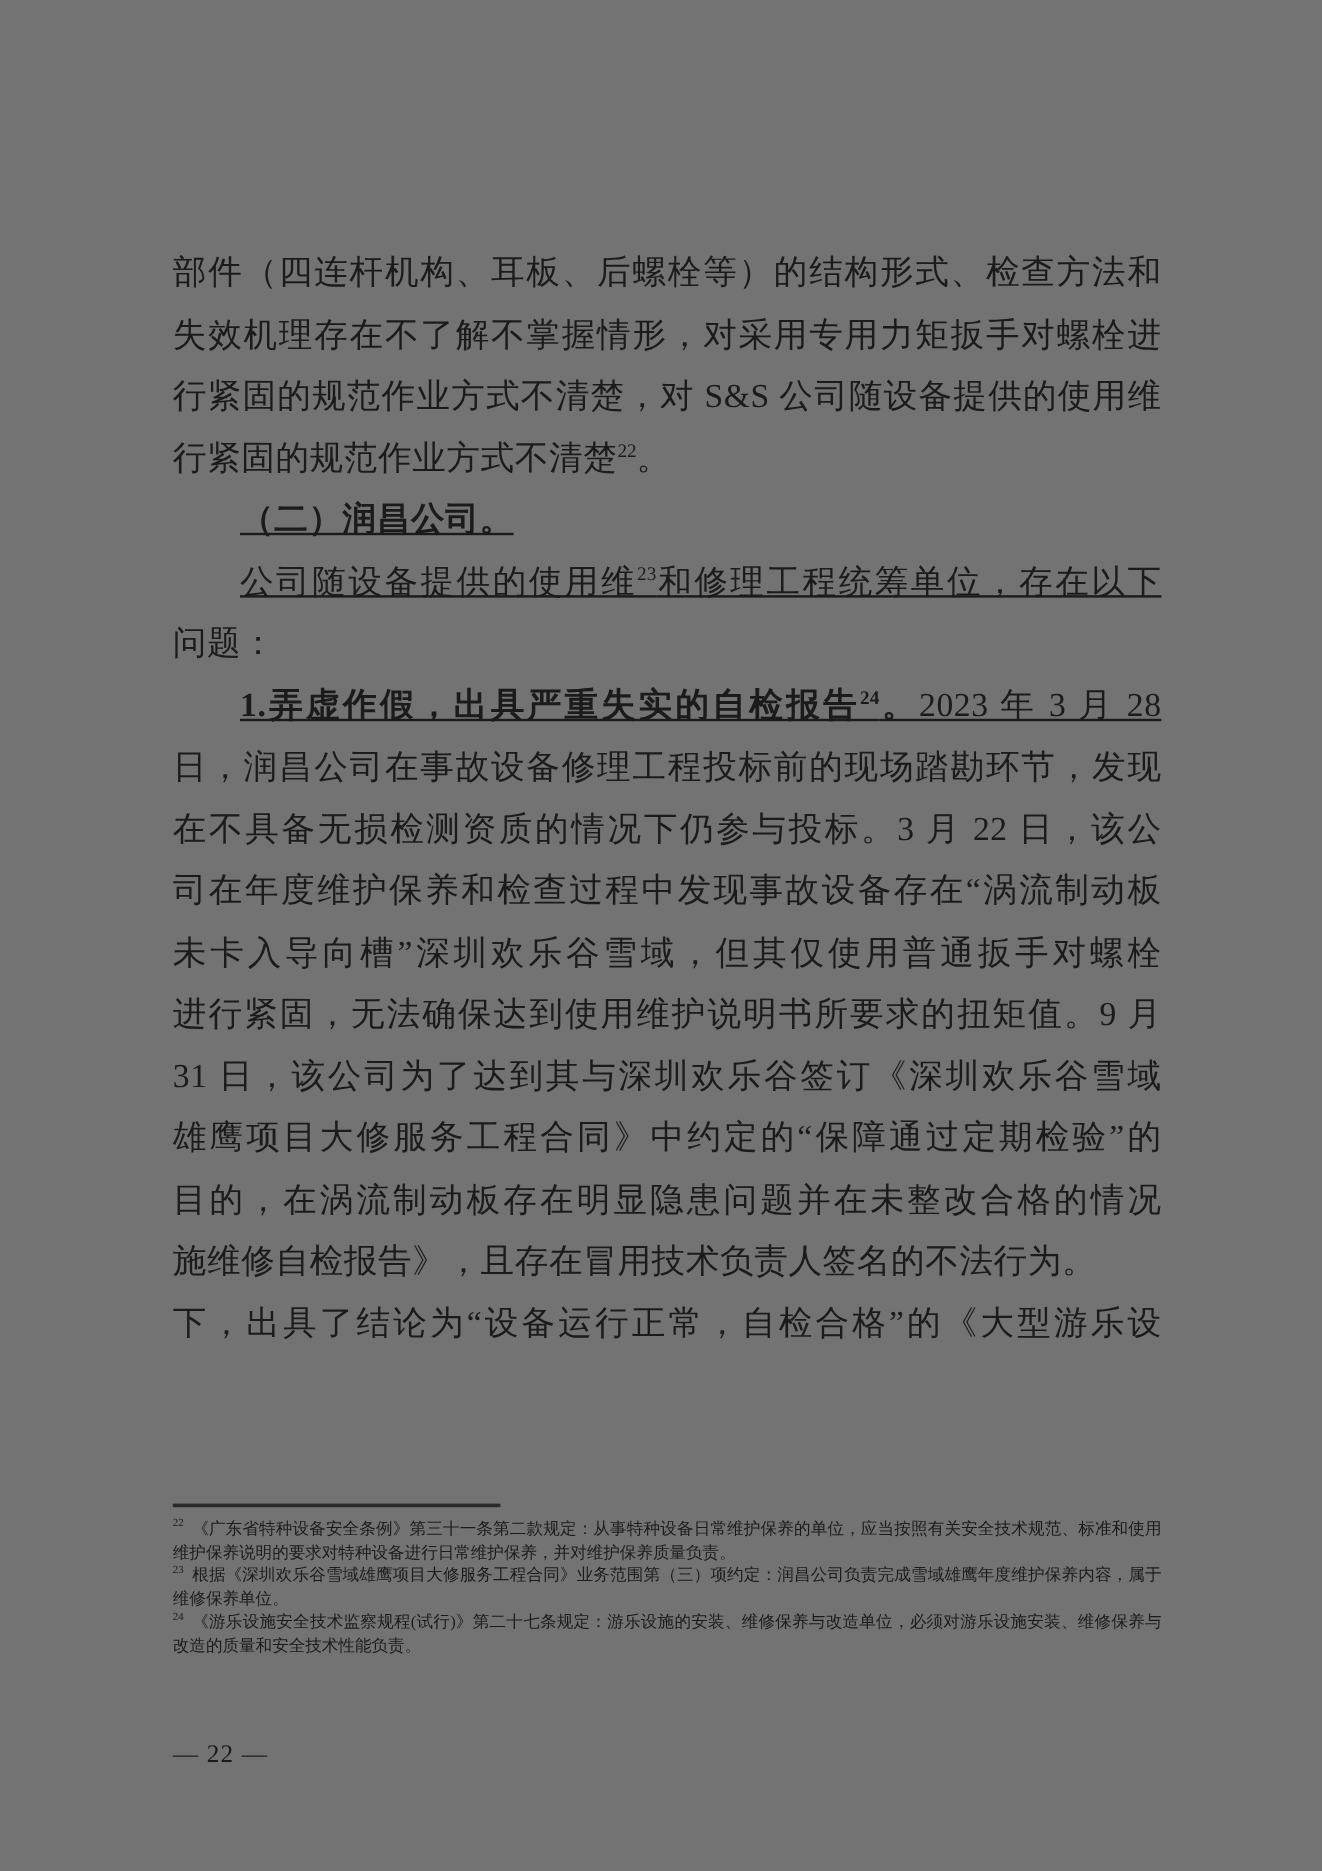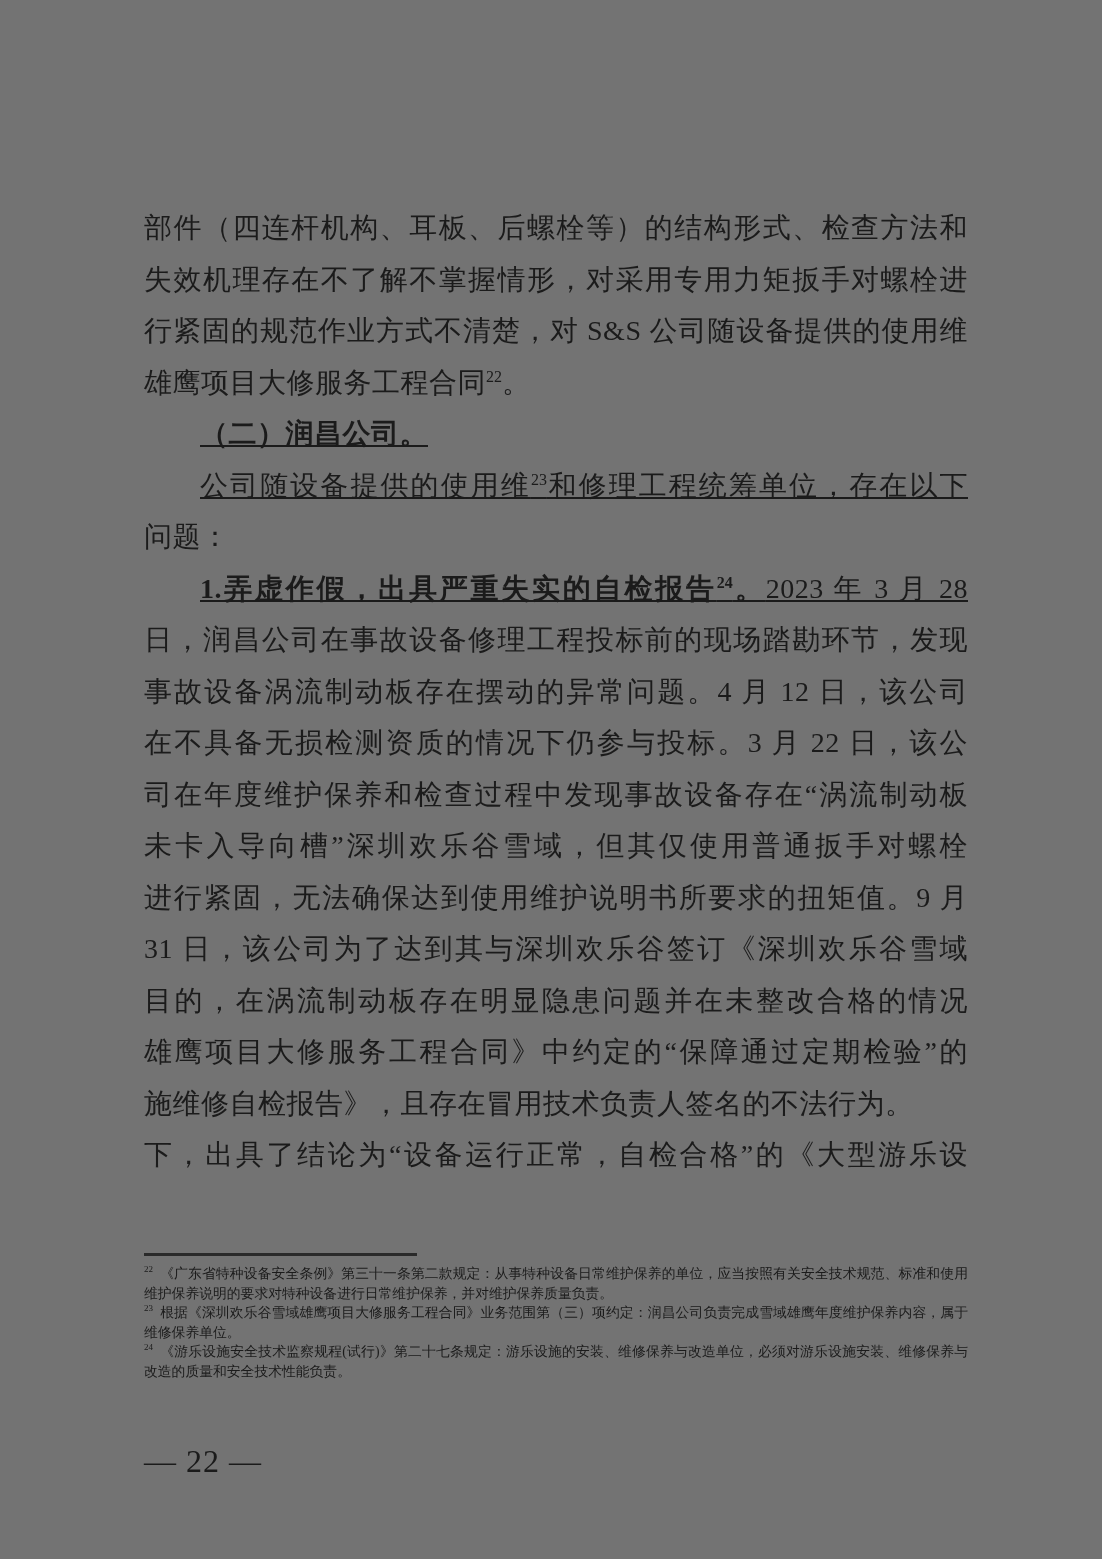--- a/index.html
+++ b/index.html
@@ -63,51 +63,50 @@
   .fnm {
     font-size: 9px;
     vertical-align: super;
     line-height: 0;
     margin-right: 7px;
   }
   .page-number {
     position: absolute;
     left: 144px;
     top: 1446px;
-    font-size: 32px;
+    font-size: 21px;
     line-height: 30px;
     letter-spacing: 1px;
   }
 </style>
 </head>
 <body>
 
 <div class="page">
 
   <div class="body-text">
     <div class="bline">部件（四连杆机构、耳板、后螺栓等）的结构形式、检查方法和</div>
     <div class="bline">失效机理存在不了解不掌握情形，对采用专用力矩扳手对螺栓进</div>
     <div class="bline">行紧固的规范作业方式不清楚，对 S&amp;S 公司随设备提供的使用维</div>
-    <div class="bline end"><span>雄鹰项目大修服务工程合同</span><sup class="fnref">22</sup><span>。</span></div>
+    <div class="bline end"><span>行紧固的规范作业方式不清楚</span><sup class="fnref">22</sup><span>。</span></div>
 
     <div class="bline end ind bold">（二）润昌公司。</div>
 
     <div class="bline ind"><span>公司随设备提供的使用维</span><sup class="fnref">23</sup><span>和修理工程统筹单位，存在以下</span></div>
     <div class="bline end">问题：</div>
 
     <div class="bline ind"><span class="bold">1.弄虚作假，出具严重失实的自检报告</span><sup class="fnref bold">24</sup><span class="bold">。</span><span>2023 年 3 月 28</span></div>
     <div class="bline">日，润昌公司在事故设备修理工程投标前的现场踏勘环节，发现</div>
-    <div class="bline">事故设备涡流制动板存在摆动的异常问题。4 月 12 日，该公司</div>
     <div class="bline">在不具备无损检测资质的情况下仍参与投标。3 月 22 日，该公</div>
     <div class="bline">司在年度维护保养和检查过程中发现事故设备存在“涡流制动板</div>
     <div class="bline">未卡入导向槽”深圳欢乐谷雪域，但其仅使用普通扳手对螺栓</div>
     <div class="bline">进行紧固，无法确保达到使用维护说明书所要求的扭矩值。9 月</div>
     <div class="bline">31 日，该公司为了达到其与深圳欢乐谷签订《深圳欢乐谷雪域</div>
+    <div class="bline">雄鹰项目大修服务工程合同》中约定的“保障通过定期检验”的</div>
     <div class="bline">目的，在涡流制动板存在明显隐患问题并在未整改合格的情况</div>
-    <div class="bline">雄鹰项目大修服务工程合同》中约定的“保障通过定期检验”的</div>
     <div class="bline end">施维修自检报告》，且存在冒用技术负责人签名的不法行为。</div>
     <div class="bline">下，出具了结论为“设备运行正常，自检合格”的《大型游乐设</div>
   </div>
 
   <div class="fn-sep"></div>
 
   <div class="footnotes">
     <div class="fn-line"><sup class="fnm">22</sup><span>《广东省特种设备安全条例》第三十一条第二款规定：从事特种设备日常维护保养的单位，应当按照有关安全技术规范、标准和使用</span></div>
     <div class="fn-line end">维护保养说明的要求对特种设备进行日常维护保养，并对维护保养质量负责。</div>
     <div class="fn-line"><sup class="fnm">23</sup><span>根据《深圳欢乐谷雪域雄鹰项目大修服务工程合同》业务范围第（三）项约定：润昌公司负责完成雪域雄鹰年度维护保养内容，属于</span></div>

